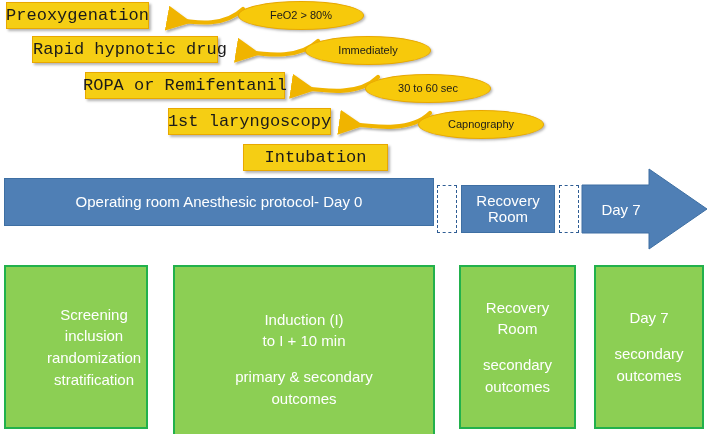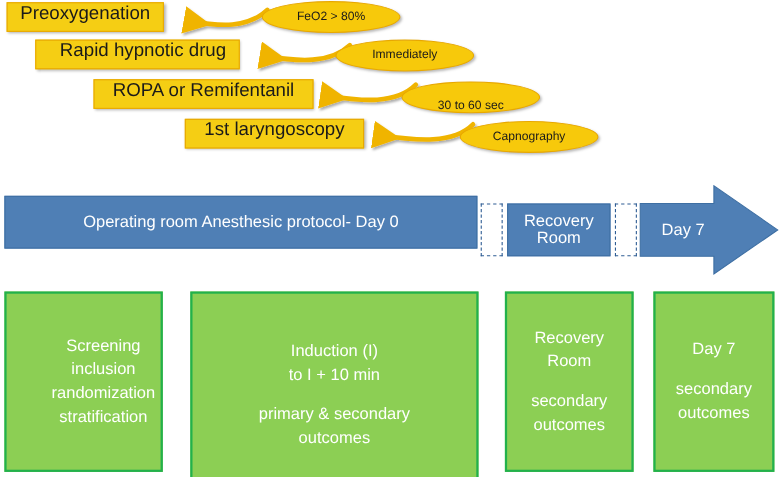--- a/index.html
+++ b/index.html
@@ -20,27 +20,28 @@
   }
 
   
   .step-box {
     position: absolute;
     box-sizing: border-box;
     background: #FFD породы;
     background: #F5CE14;
     border: 1.5px solid #E8A800;
     display: flex;
-    align-items: flex-start;
+    align-items: center;
     justify-content: center;
     color: #1a1a1a;
     font-size: 17px;
     line-height: 1;
     white-space: nowrap;
     box-shadow: 1.5px 1.5px 2.5px rgba(0,0,0,0.30);
+    font-family: Liberation Mono, monospace;
   }
 
   
   .ellipse-note {
     position: absolute;
     box-sizing: border-box;
     background: #F7C90B;
     border: 1.5px solid #E8A800;
     border-radius: 50%;
     display: flex;
@@ -149,30 +150,33 @@
   </div>
 
   <div class="step-box" style="left:85px; top:72px; width:200px; height:27px;">
     <span>ROPA or Remifentanil</span>
   </div>
 
   <div class="step-box" style="left:168px; top:108px; width:163px; height:27px;">
     <span>1st laryngoscopy</span>
   </div>
 
+  <div class="step-box" style="left:243px; top:144px; width:145px; height:27px;">
+    <span>Intubation</span>
+  </div>
 
   <div class="ellipse-note" style="left:238px; top:1px; width:126px; height:29px;">
     <span>FeO2 &gt; 80%</span>
   </div>
 
   <div class="ellipse-note" style="left:305px; top:36px; width:126px; height:29px;">
     <span>Immediately</span>
   </div>
 
-  <div class="ellipse-note" style="left:365px; top:74px; width:126px; height:29px;align-items:flex-end;">
+  <div class="ellipse-note" style="left:365px; top:74px; width:126px; height:29px;">
     <span>30 to 60 sec</span>
   </div>
 
   <div class="ellipse-note" style="left:418px; top:110px; width:126px; height:29px;">
     <span>Capnography</span>
   </div>
 
   <div class="timeline-seg" style="left:4px; top:178px; width:430px; height:48px;">
     <span>Operating room Anesthesic protocol- Day 0</span>
   </div>

